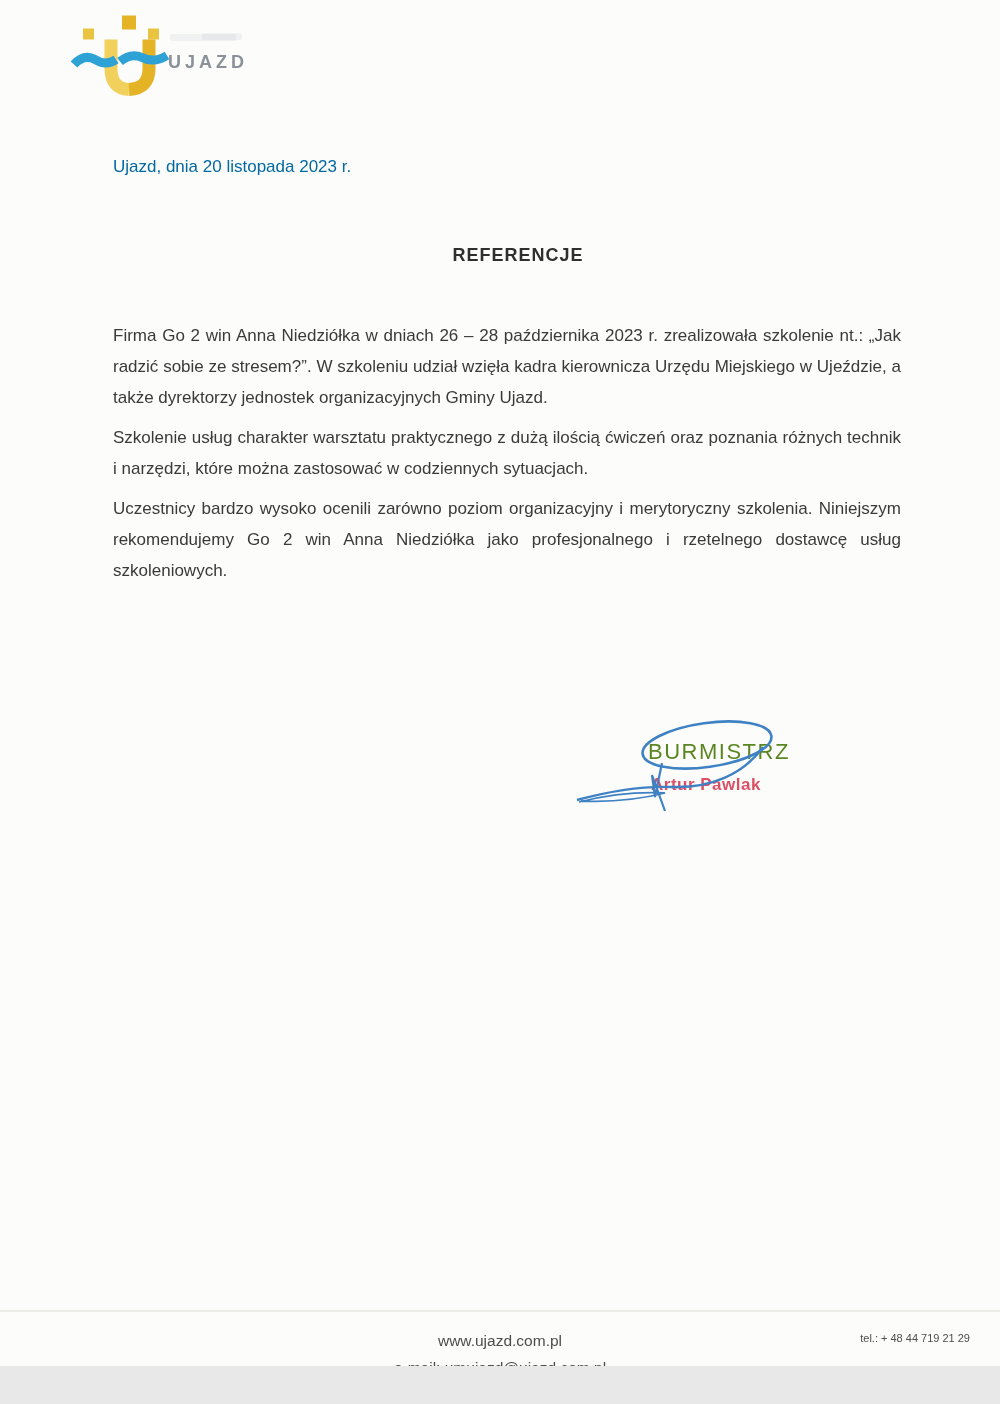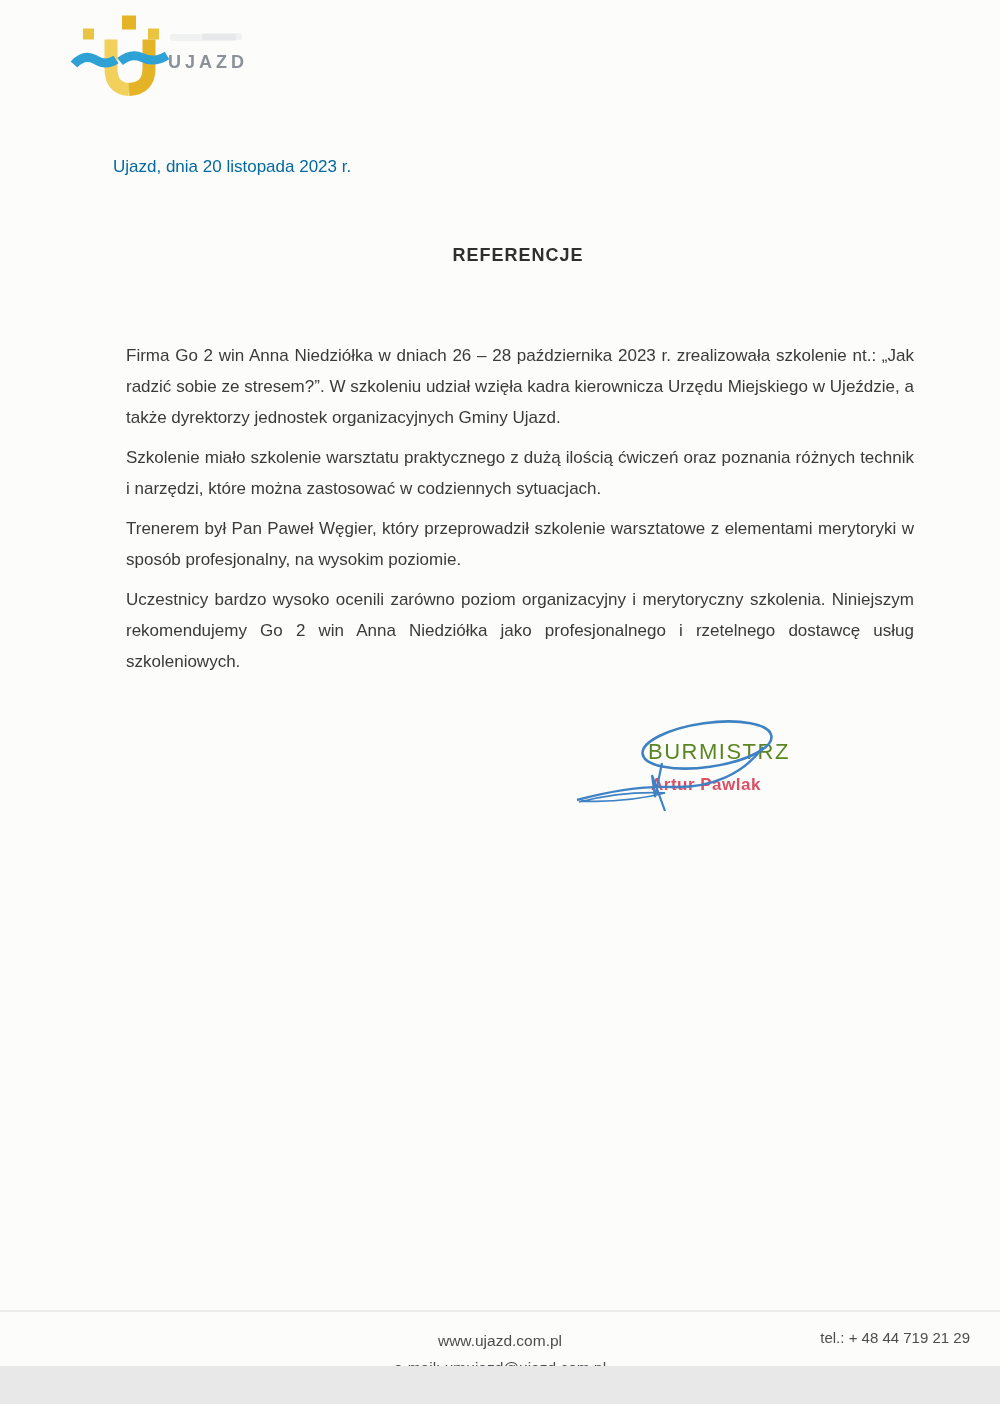--- a/index.html
+++ b/index.html
@@ -27,21 +27,21 @@
     position:absolute;left:113px;top:157px;
     font-size:17px;color:#0369a1;
   }
   .doc-title{
     position:absolute;left:0;right:0;top:245px;
     text-align:center;font-size:18px;font-weight:bold;
     letter-spacing:1px;color:#2f2f2f;padding-left:36px;
   }
   
   .body-text{
-    position:absolute;left:113px;top:340px;width:788px;margin-left:13px;
+    position:absolute;left:113px;top:320px;width:788px;
   }
   .body-text p{
     margin:0 0 9px 0;
     font-size:17px;line-height:31px;
     text-align:justify;
     color:#3a3a3a;
   }
   
   .sig-block{position:absolute;left:565px;top:695px;width:310px;height:140px;}
   .stamp-line1{
@@ -58,21 +58,21 @@
   
   .footer-divider{
     position:absolute;left:0;right:0;top:1310px;height:2px;
     background:#ebebe8;
   }
   .footer-left{position:absolute;left:47px;top:1322px;font-size:15.5px;color:#4d4d4d;line-height:26.5px;}
   .footer-left .org-name{font-weight:bold;color:#2b2b2b;font-size:16px;}
   .footer-center{position:absolute;left:0;right:0;top:1327px;text-align:center;
     font-size:15.5px;color:#4d4d4d;line-height:27px;}
   .footer-right{position:absolute;right:30px;top:1325px;text-align:right;
-    font-size:15px;color:#4d4d4d;line-height:26.5px;}
+    font-size:11px;color:#4d4d4d;line-height:26.5px;}
 </style>
 </head>
 <body>
 
 <div class="page">
 
   <div class="logo">
     <svg width="110" height="95" viewBox="0 0 110 90">
 
       <rect x="52" y="3" width="14" height="14" fill="#e4b326"></rect>
@@ -89,22 +89,21 @@
     <span class="logo-smudge s2"></span>
     <span class="logo-word">UJAZD</span>
   </div>
 
   <div class="date-line">Ujazd, dnia 20 listopada 2023 r.</div>
 
   <div class="doc-title">REFERENCJE</div>
 
   <div class="body-text">
     <p>Firma Go 2 win Anna Niedziółka w dniach 26 – 28 października 2023 r. zrealizowała szkolenie nt.: „Jak radzić sobie ze stresem?”. W szkoleniu udział wzięła kadra kierownicza Urzędu Miejskiego w Ujeździe, a także dyrektorzy jednostek organizacyjnych Gminy Ujazd.</p>
-    <p>Szkolenie miało szkolenie warsztatu praktycznego z dużą ilością ćwiczeń oraz poznania różnych technik i narzędzi, które można zastosować w codziennych sytuacjach.</p>
-    <p>Trenerem był Pan Paweł Węgier, który przeprowadził szkolenie warsztatowe z elementami merytoryki w sposób profesjonalny, na wysokim poziomie.</p>
+    <p>Szkolenie usług charakter warsztatu praktycznego z dużą ilością ćwiczeń oraz poznania różnych technik i narzędzi, które można zastosować w codziennych sytuacjach.</p>
     <p>Uczestnicy bardzo wysoko ocenili zarówno poziom organizacyjny i merytoryczny szkolenia. Niniejszym rekomendujemy Go 2 win Anna Niedziółka jako profesjonalnego i rzetelnego dostawcę usług szkoleniowych.</p>
   </div>
 
   <div class="sig-block">
     <span class="stamp-line1">BURMISTRZ</span>
     <span class="stamp-line2">Artur Pawlak</span>
     <svg class="ink" width="310" height="140" viewBox="0 0 310 140">
 
       <ellipse cx="142" cy="50" rx="65" ry="22" fill="none" stroke="#3f82c4" stroke-width="2.6" transform="rotate(-8 142 50)"></ellipse>
 

